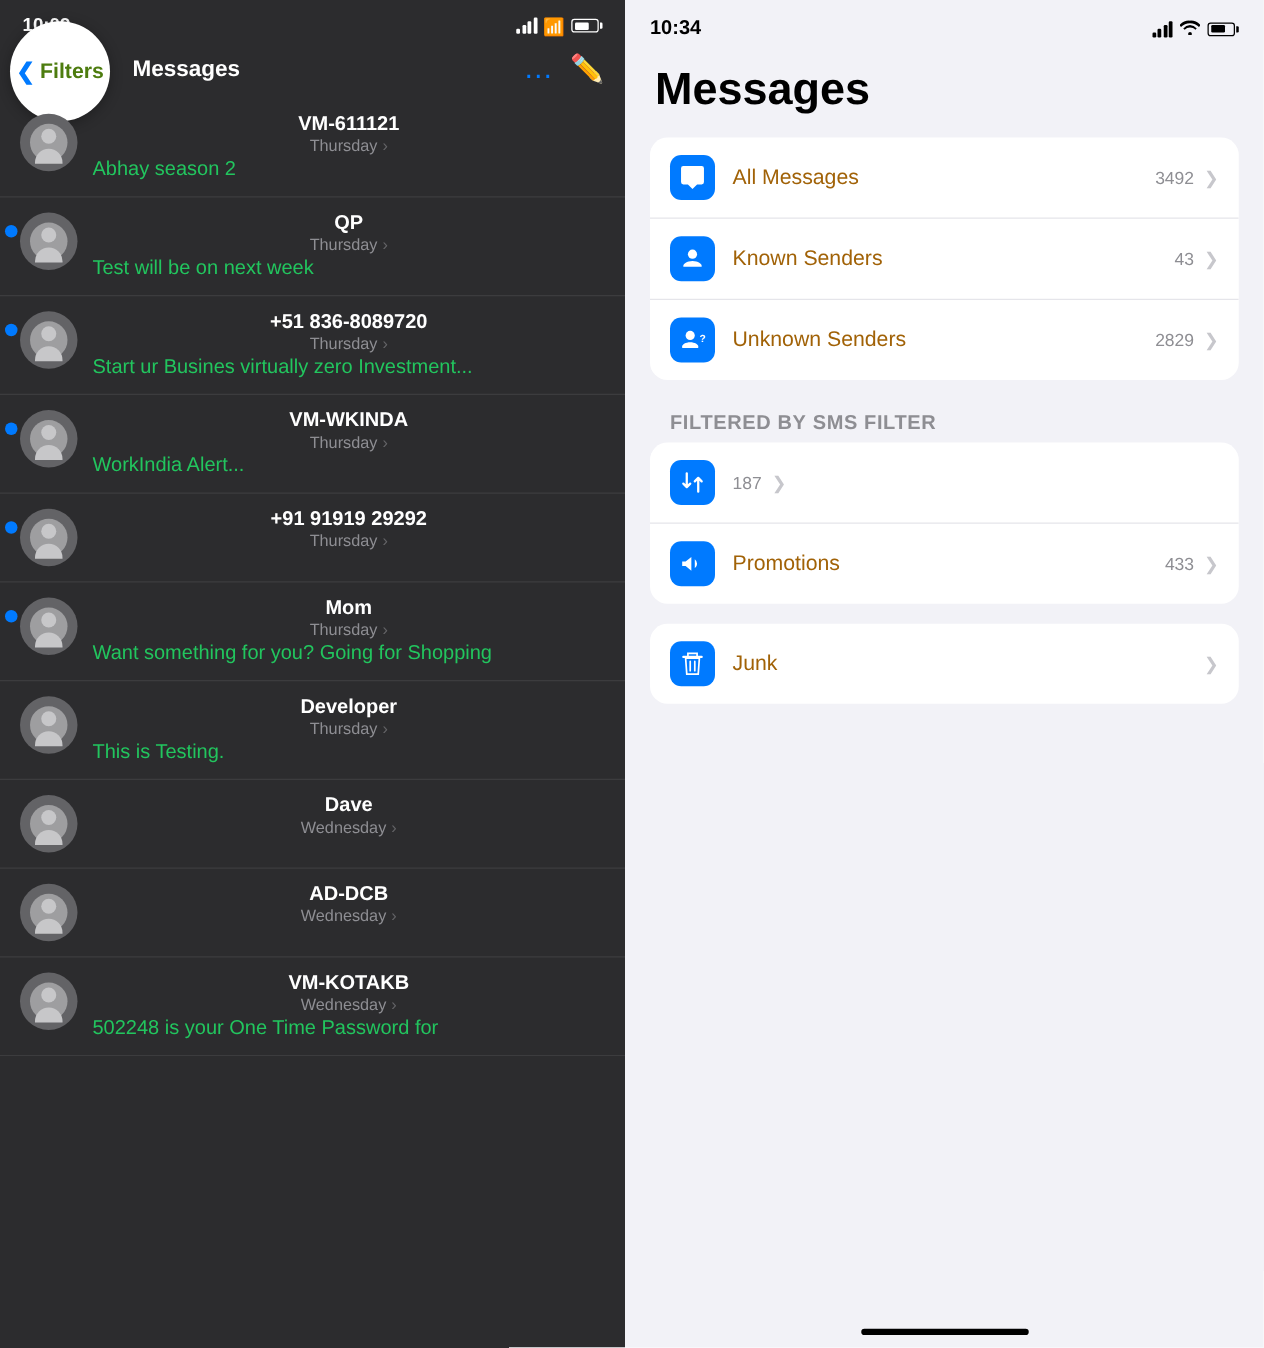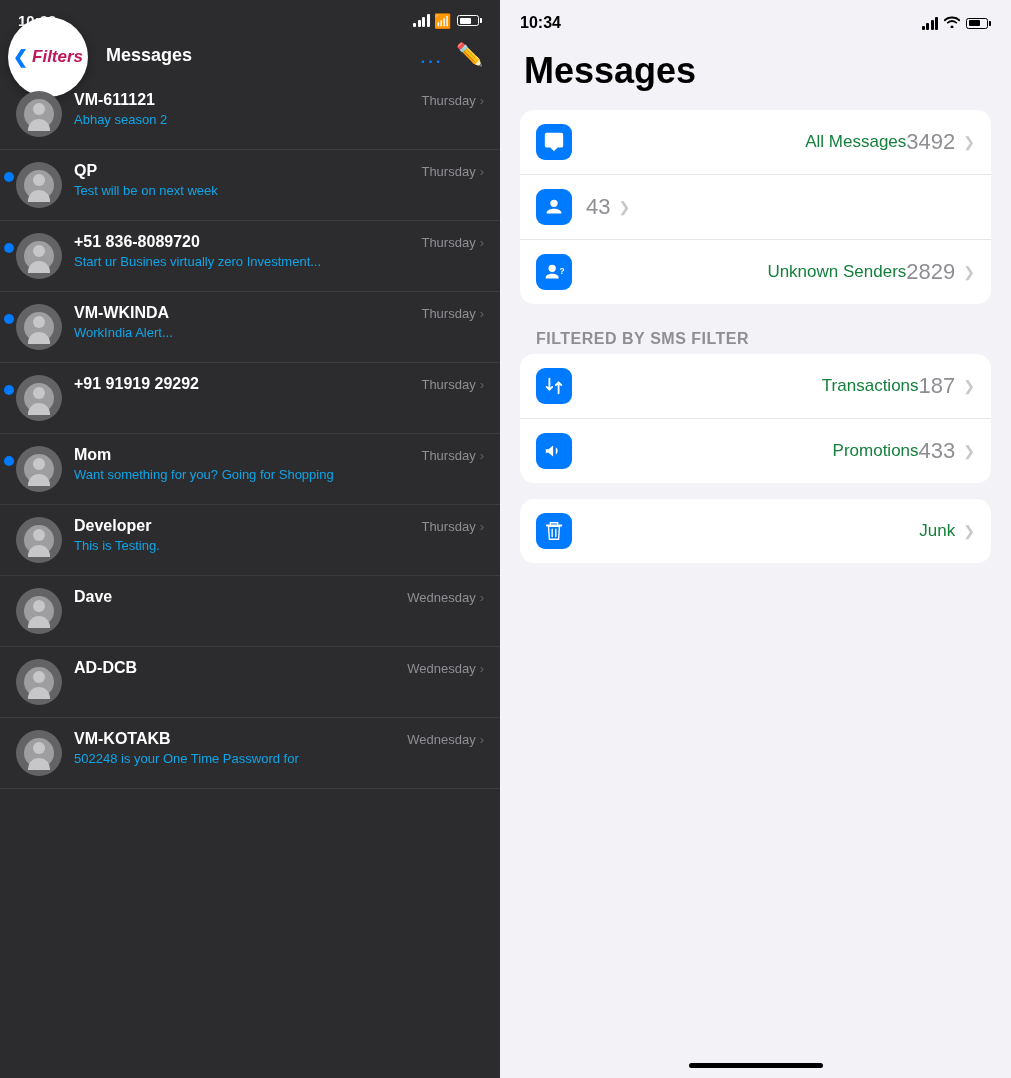--- a/index.html
+++ b/index.html
@@ -146,23 +146,24 @@
       border-radius: 12px 12px 0 0;
     }
 
     .msg-content {
       flex: 1;
       min-width: 0;
     }
 
     .msg-header {
       display: flex;
-      justify-content: space-between;
+      justify-content: flex-start;
       align-items: center;
       margin-bottom: 3px;
+      flex-direction: column;
     }
 
     .msg-name {
       color: white;
       font-size: 16px;
       font-weight: 600;
     }
 
     .msg-date {
       color: #8e8e93;
@@ -171,22 +172,22 @@
       align-items: center;
       gap: 4px;
     }
 
     .chevron-right {
       color: #636366;
       font-size: 13px;
     }
 
     .msg-preview {
-      color: #0ea5e9;
-      font-size: 13px;
+      color: #22c55e;
+      font-size: 16px;
       white-space: nowrap;
       overflow: hidden;
       text-overflow: ellipsis;
     }
 
     
     .right-panel {
       width: 555px;
       height: 1078px;
       background: #f2f2f7;
@@ -255,27 +256,26 @@
       justify-content: center;
       margin-right: 14px;
       flex-shrink: 0;
     }
 
     .icon-blue { background: #007aff; }
 
     .filter-label {
       flex: 1;
       font-size: 17px;
-      color: #15803d;
-      text-align: right;
+      color: #a16207;
     }
 
     .filter-count {
       color: #8e8e93;
-      font-size: 22px;
+      font-size: 14px;
       margin-right: 8px;
     }
 
     .filter-chevron {
       color: #c7c7cc;
       font-size: 14px;
     }
 
     .sms-filter-label {
       padding: 10px 16px 6px;
@@ -362,21 +362,21 @@
           <div class="battery-fill"></div>
         </div>
         <div class="battery-tip"></div>
       </div>
     </div>
   </div>
 
   <div class="left-nav-bar">
     <div class="filters-btn">
       <span style="color:#007aff;font-size:18px;">❮</span>
-      <span style="color:#be185d;font-size:17px;font-weight:600;font-style:italic;">Filters</span>
+      <span style="color:#4d7c0f;font-size:17px;font-weight:600;">Filters</span>
     </div>
     <span class="left-nav-title">Messages</span>
     <div class="left-nav-icons">
       <span class="nav-icon" style="font-size:24px;color:#007aff;">…</span>
       <span class="nav-icon" style="font-size:22px;color:#007aff;">✏️</span>
     </div>
   </div>
 
   <div class="message-list">
 
@@ -576,20 +576,21 @@
         <span class="filter-count">3492</span>
         <span class="filter-chevron">❯</span>
       </div>
       <div class="filter-item">
         <div class="filter-icon-wrap icon-blue">
           <svg width="22" height="22" viewBox="0 0 24 24" fill="white">
             <circle cx="12" cy="8" r="4"></circle>
             <path d="M12 14c-5 0-8 2.5-8 4v1h16v-1c0-1.5-3-4-8-4z"></path>
           </svg>
         </div>
+        <span class="filter-label">Known Senders</span>
         <span class="filter-count">43</span>
         <span class="filter-chevron">❯</span>
       </div>
       <div class="filter-item">
         <div class="filter-icon-wrap icon-blue">
           <svg width="22" height="22" viewBox="0 0 24 24" fill="white">
             <circle cx="10" cy="8" r="4"></circle>
             <path d="M10 14c-4 0-7 2-7 3.5v1.5h14v-1.5c0-1.5-3-3.5-7-3.5z"></path>
             <text x="18" y="14" font-size="9" fill="white" font-weight="bold">?</text>
           </svg>
@@ -605,21 +606,20 @@
       <span>SMS FILTER</span>
     </div>
 
     <div class="filter-section">
       <div class="filter-item">
         <div class="filter-icon-wrap icon-blue">
           <svg width="22" height="22" viewBox="0 0 24 24" fill="white">
             <path d="M7 16V4m0 12l-3-3m3 3l3-3M17 8v12m0-12l-3 3m3-3l3 3" stroke="white" stroke-width="2" fill="none" stroke-linecap="round" stroke-linejoin="round"></path>
           </svg>
         </div>
-        <span class="filter-label">Transactions</span>
         <span class="filter-count">187</span>
         <span class="filter-chevron">❯</span>
       </div>
       <div class="filter-item">
         <div class="filter-icon-wrap icon-blue">
           <svg width="22" height="22" viewBox="0 0 24 24" fill="white">
             <path d="M3 10v4h3l5 4V6L6 10H3zm13 2a5 5 0 0 0-2-4v8a5 5 0 0 0 2-4z"></path>
           </svg>
         </div>
         <span class="filter-label">Promotions</span>

